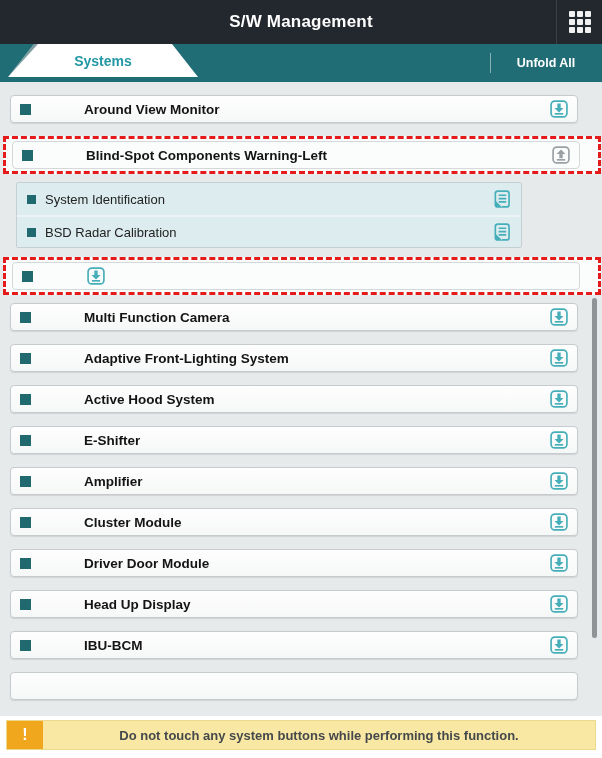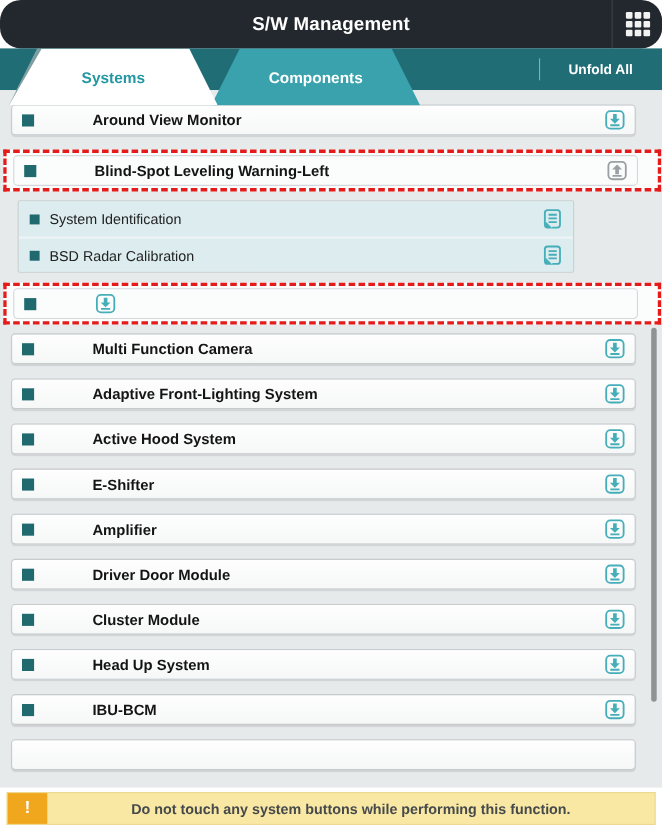--- a/index.html
+++ b/index.html
@@ -1,27 +1,27 @@
 <!DOCTYPE html>
 <html><head>
 <meta charset="utf-8">
 <style>
   * { margin:0; padding:0; box-sizing:border-box; }
   html,body { width:602px; height:758px; background:#ffffff; font-family:"Liberation Sans", sans-serif; overflow:hidden; }
 
   
-  .header { position:relative; height:44px; background:#23282e; display:flex; align-items:center; justify-content:center;border-radius:19px; }
+  .header { position:relative; height:44px; background:#23282e; display:flex; align-items:center; justify-content:center; }
   .header-title { color:#ffffff; font-size:17px; font-weight:bold; letter-spacing:0.2px; }
   .header-right { position:absolute; right:0; top:0; height:44px; width:46px; display:flex; align-items:center; justify-content:center; border-left:1px solid #3a4149; }
   .grid-icon { display:grid; grid-template-columns:repeat(3,6px); grid-template-rows:repeat(3,6px); gap:2px; }
   .grid-icon span { background:#f2f2f2; border-radius:1px; }
 
   
   .tabbar { position:relative; height:38px; background:#206d75; }
-  .tab { position:absolute; top:0; height:52px; display:flex; align-items:center; justify-content:center; font-weight:bold; font-size:14px; }
+  .tab { position:absolute; top:0; height:33px; display:flex; align-items:center; justify-content:center; font-weight:bold; font-size:14px; }
   .tab-systems { left:8px; width:190px; background:#ffffff; color:#2397a4; clip-path:polygon(26px 0, calc(100% - 26px) 0, 100% 100%, 0 100%); z-index:2; }
   .tab-systems::before { content:""; position:absolute; left:0; top:0; width:30px; height:100%; background:#174e54; clip-path:polygon(0 0, 100% 0, 0 100%); opacity:.55; }
   .tab-components { left:192px; width:190px; background:#3aa2ad; color:#ffffff; clip-path:polygon(26px 0, calc(100% - 26px) 0, 100% 100%, 0 100%); z-index:1; }
   .unfold { position:absolute; right:0; top:0; height:38px; width:112px; display:flex; align-items:center; justify-content:center; color:#ffffff; font-weight:bold; font-size:12.5px; }
   .unfold::before { content:""; position:absolute; left:0; top:9px; height:20px; width:1px; background:rgba(255,255,255,.45); }
 
   
   .list { position:relative; height:634px; background:#e7eaeb; overflow:hidden; padding-top:13px; }
   .row { position:relative; height:28px; margin:0 24px 13px 10px; width:568px; max-width:568px;
          background:linear-gradient(#fefefe,#f6f7f7); border:1px solid #c6cbce; border-radius:4px;
@@ -63,43 +63,40 @@
         <span></span>
         <span></span>
     </div>
   </div>
 </div>
 
 <div class="tabbar">
   <div class="tab tab-systems">
     <span style="position:relative;">Systems</span>
   </div>
-  <div class="tab tab-components">
-    <span>Components</span>
-  </div>
   <div class="unfold">
     <span>Unfold All</span>
   </div>
 </div>
 
 <div class="list">
   <div>
       <div class="row">
         <span class="bullet"></span>
         <span class="row-label">Around View Monitor</span>
         <svg viewBox="0 0 24 24" class="row-icon">
           <rect x="2.5" y="2.5" width="19" height="19" rx="4.5" fill="none" stroke="#46aeb9" stroke-width="2"></rect>
              <path fill="#46aeb9" d="M10 5.5h4v5.2h3.4L12 16.1 6.6 10.7H10z"></path>
              <path stroke="#46aeb9" stroke-width="2" d="M7 17.8h10"></path>
         </svg>
       </div>
       <div class="dashed-wrap">
         <div class="row">
           <span class="bullet"></span>
-          <span class="row-label">Blind-Spot Leveling Warning-Left</span>
+          <span class="row-label">Blind-Spot Components Warning-Left</span>
           <svg viewBox="0 0 24 24" class="row-icon">
             <rect x="2.5" y="2.5" width="19" height="19" rx="4.5" fill="none" stroke="#9aa0a3" stroke-width="2"></rect>
              <path fill="#9aa0a3" d="M12 5.4l5.4 5.4H14V16h-4v-5.2H6.6z"></path>
              <path stroke="#9aa0a3" stroke-width="2" d="M7 17.8h10"></path>
           </svg>
         </div>
       </div>
       <div class="sub-block">
         <div class="sub-row">
           <span class="sub-bullet"></span>
@@ -172,39 +169,39 @@
         <span class="bullet"></span>
         <span class="row-label">Amplifier</span>
         <svg viewBox="0 0 24 24" class="row-icon">
           <rect x="2.5" y="2.5" width="19" height="19" rx="4.5" fill="none" stroke="#46aeb9" stroke-width="2"></rect>
              <path fill="#46aeb9" d="M10 5.5h4v5.2h3.4L12 16.1 6.6 10.7H10z"></path>
              <path stroke="#46aeb9" stroke-width="2" d="M7 17.8h10"></path>
         </svg>
       </div>
       <div class="row">
         <span class="bullet"></span>
+        <span class="row-label">Cluster Module</span>
+        <svg viewBox="0 0 24 24" class="row-icon">
+          <rect x="2.5" y="2.5" width="19" height="19" rx="4.5" fill="none" stroke="#46aeb9" stroke-width="2"></rect>
+             <path fill="#46aeb9" d="M10 5.5h4v5.2h3.4L12 16.1 6.6 10.7H10z"></path>
+             <path stroke="#46aeb9" stroke-width="2" d="M7 17.8h10"></path>
+        </svg>
+      </div>
+      <div class="row">
+        <span class="bullet"></span>
         <span class="row-label">Driver Door Module</span>
         <svg viewBox="0 0 24 24" class="row-icon">
           <rect x="2.5" y="2.5" width="19" height="19" rx="4.5" fill="none" stroke="#46aeb9" stroke-width="2"></rect>
              <path fill="#46aeb9" d="M10 5.5h4v5.2h3.4L12 16.1 6.6 10.7H10z"></path>
              <path stroke="#46aeb9" stroke-width="2" d="M7 17.8h10"></path>
         </svg>
       </div>
       <div class="row">
         <span class="bullet"></span>
-        <span class="row-label">Cluster Module</span>
-        <svg viewBox="0 0 24 24" class="row-icon">
-          <rect x="2.5" y="2.5" width="19" height="19" rx="4.5" fill="none" stroke="#46aeb9" stroke-width="2"></rect>
-             <path fill="#46aeb9" d="M10 5.5h4v5.2h3.4L12 16.1 6.6 10.7H10z"></path>
-             <path stroke="#46aeb9" stroke-width="2" d="M7 17.8h10"></path>
-        </svg>
-      </div>
-      <div class="row">
-        <span class="bullet"></span>
-        <span class="row-label">Head Up System</span>
+        <span class="row-label">Head Up Display</span>
         <svg viewBox="0 0 24 24" class="row-icon">
           <rect x="2.5" y="2.5" width="19" height="19" rx="4.5" fill="none" stroke="#46aeb9" stroke-width="2"></rect>
              <path fill="#46aeb9" d="M10 5.5h4v5.2h3.4L12 16.1 6.6 10.7H10z"></path>
              <path stroke="#46aeb9" stroke-width="2" d="M7 17.8h10"></path>
         </svg>
       </div>
       <div class="row">
         <span class="bullet"></span>
         <span class="row-label">IBU-BCM</span>
         <svg viewBox="0 0 24 24" class="row-icon">

